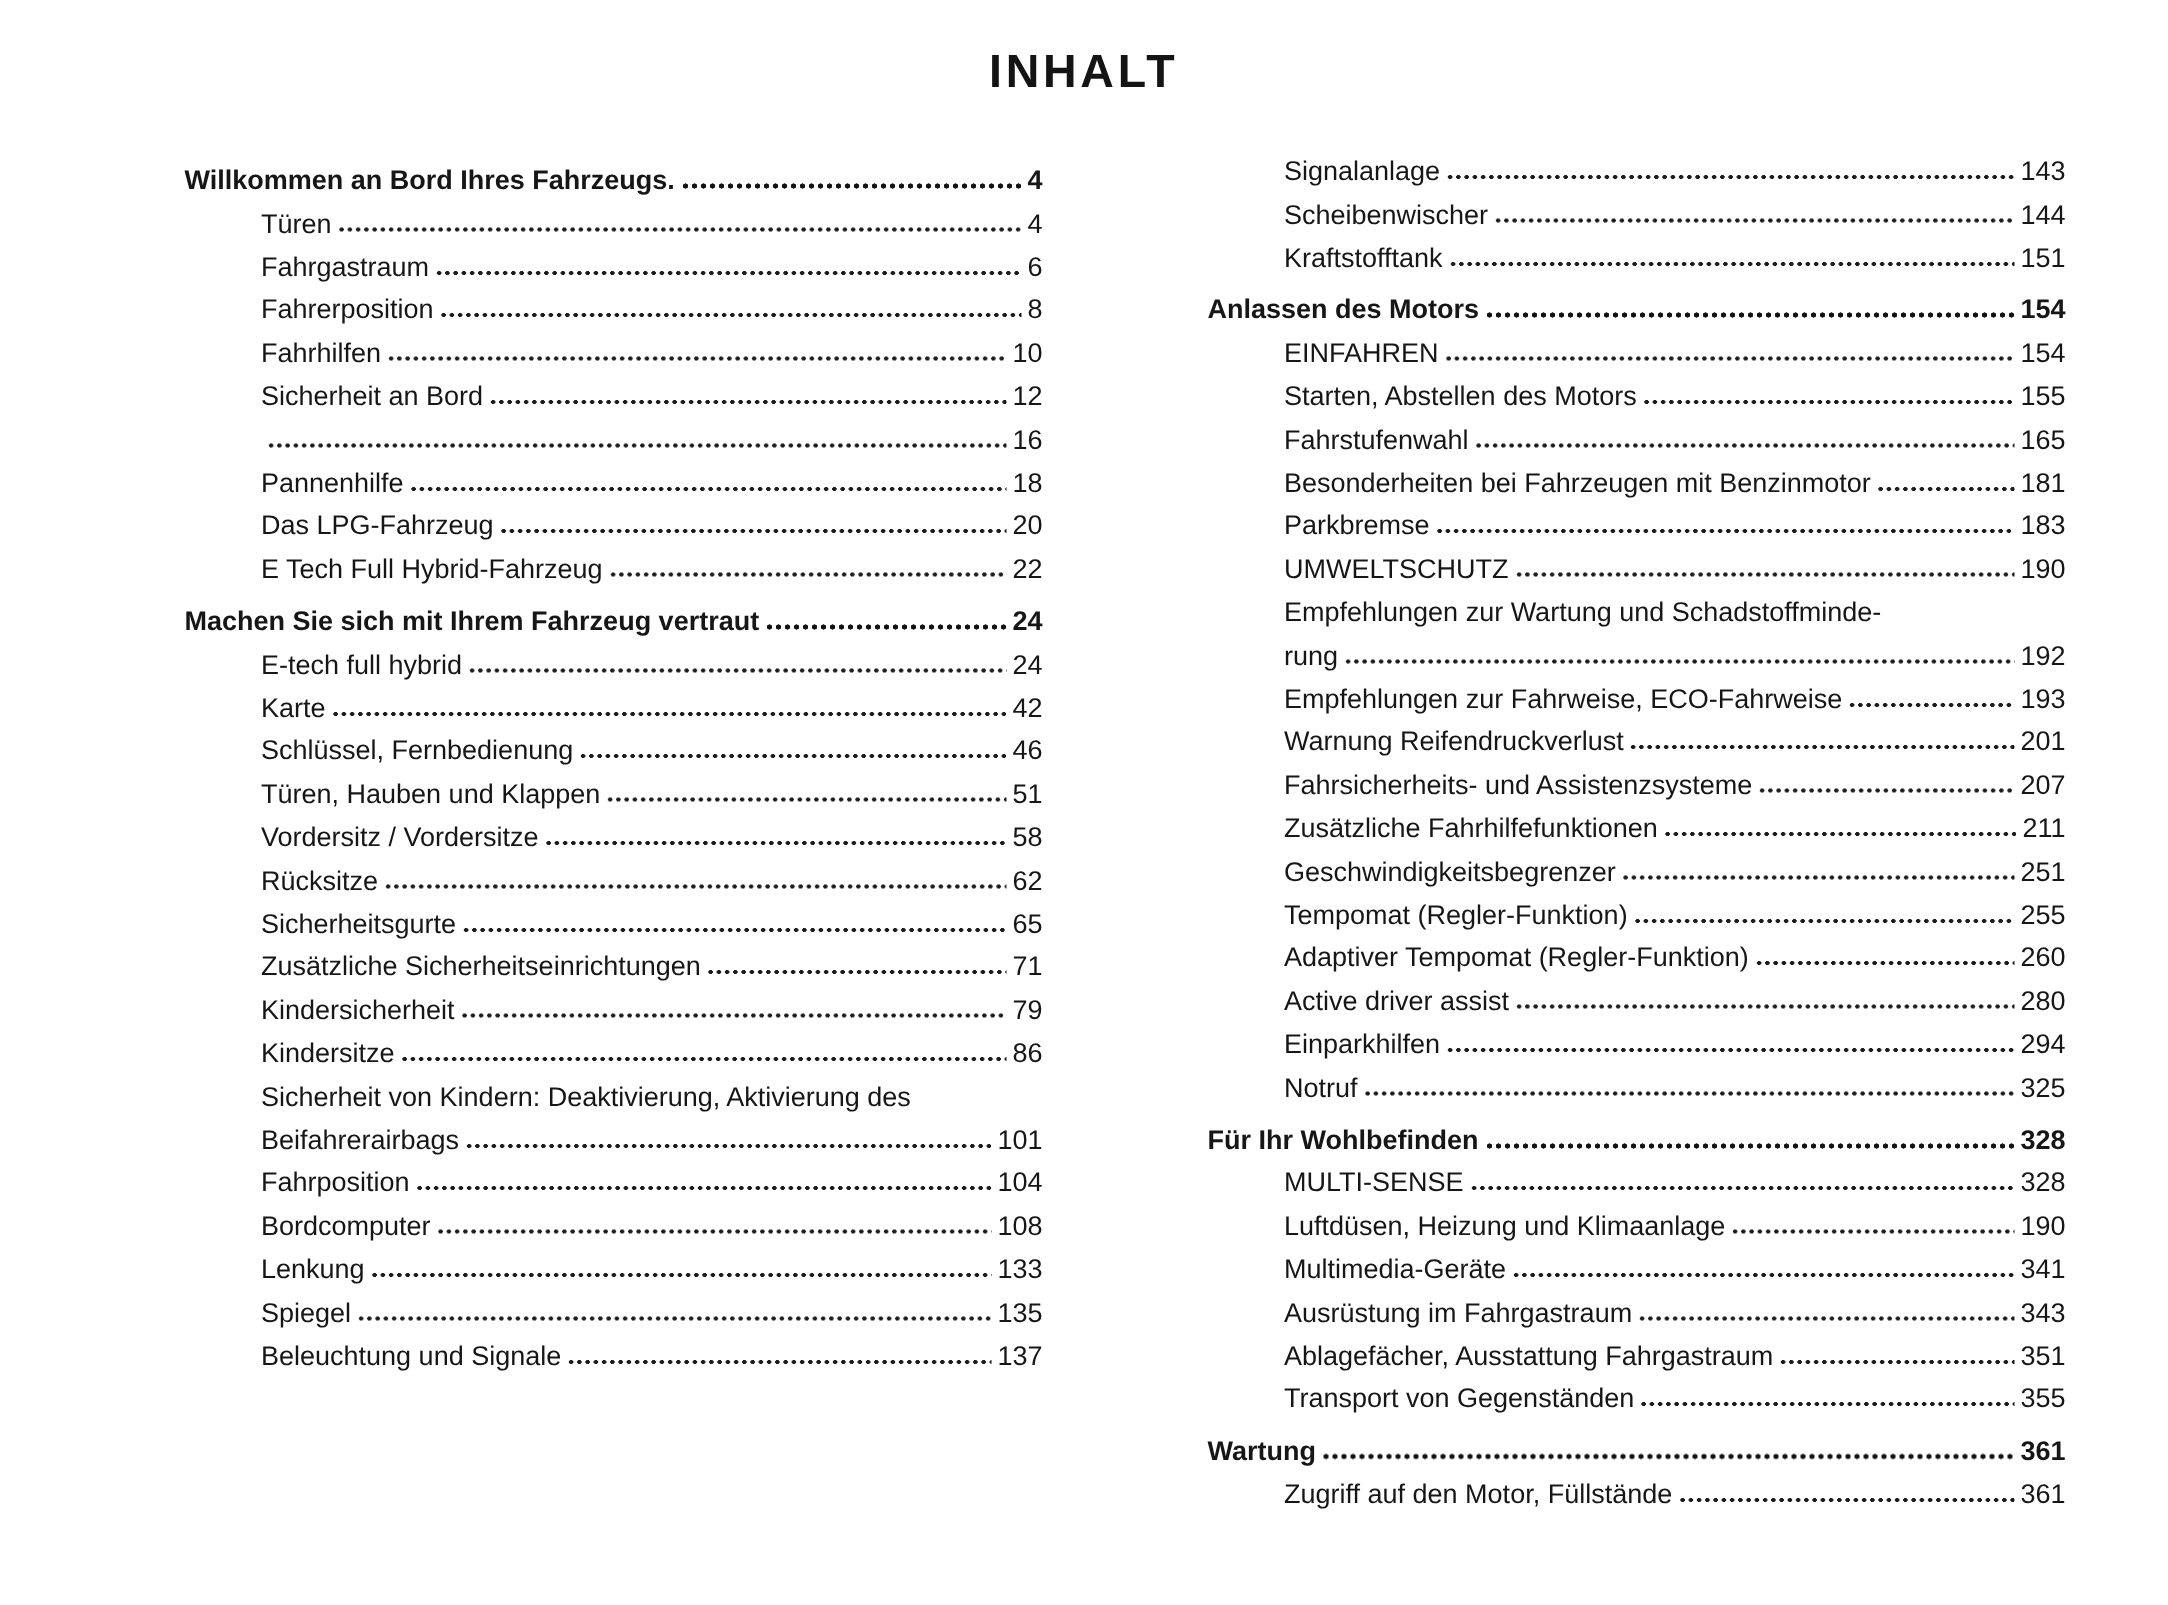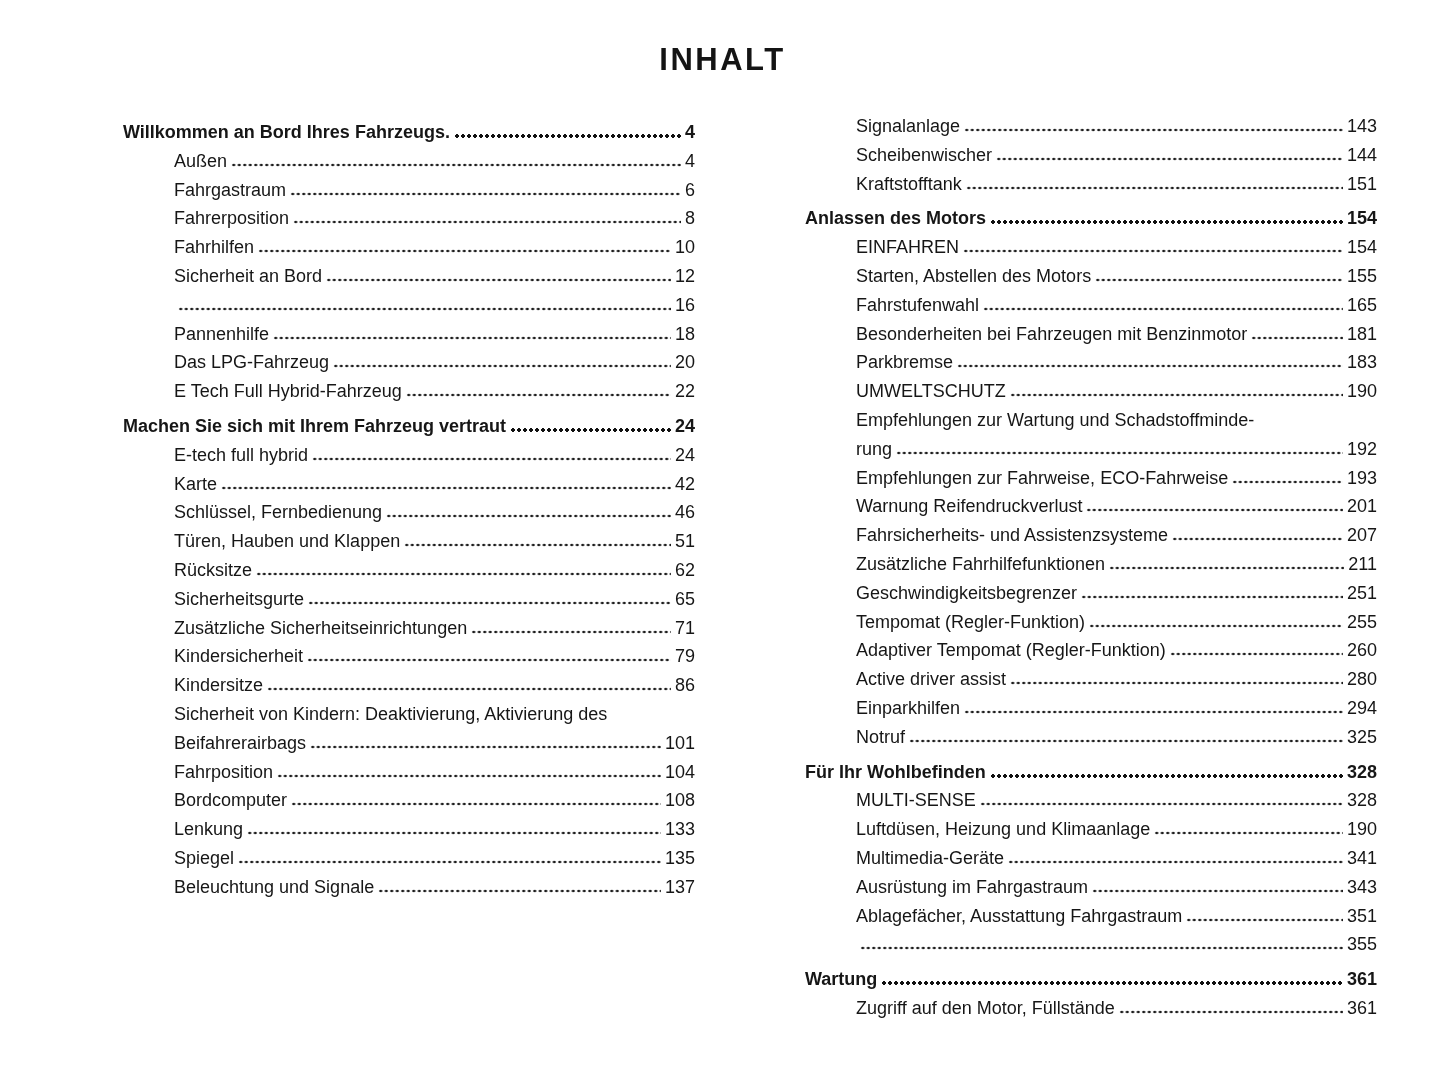--- a/index.html
+++ b/index.html
@@ -10,21 +10,21 @@
     font-family: "Liberation Sans", sans-serif;
     color: #161616;
     overflow: hidden;
   }
   .page {
     width: 1445px;
     height: 1070px;
     position: relative;
   }
   .title {
-    padding-top: 42px;
+    padding-top: 30px;
     text-align: center;
     font-size: 31px;
     font-weight: 800;
     letter-spacing: 2.5px;
     color: #141414;
   }
   .columns {
     display: flex;
     margin: 34px 0 0 123px;
     gap: 110px;
@@ -67,21 +67,21 @@
 <div class="page">
   <h1 class="title">INHALT</h1>
   <div class="columns">
     <div class="col" id="col-0">
         <div class="entry section">
           <span class="label">Willkommen an Bord Ihres Fahrzeugs.</span>
           <span class="dots"></span>
           <span class="page-num">4</span>
         </div>
         <div class="entry item">
-          <span class="label">Außen</span>
+          <span class="label">Türen</span>
           <span class="dots"></span>
           <span class="page-num">4</span>
         </div>
         <div class="entry item">
           <span class="label">Fahrgastraum</span>
           <span class="dots"></span>
           <span class="page-num">6</span>
         </div>
         <div class="entry item">
           <span class="label">Fahrerposition</span>
@@ -134,20 +134,25 @@
         </div>
         <div class="entry item">
           <span class="label">Schlüssel, Fernbedienung</span>
           <span class="dots"></span>
           <span class="page-num">46</span>
         </div>
         <div class="entry item">
           <span class="label">Türen, Hauben und Klappen</span>
           <span class="dots"></span>
           <span class="page-num">51</span>
+        </div>
+        <div class="entry item">
+          <span class="label">Vordersitz / Vordersitze</span>
+          <span class="dots"></span>
+          <span class="page-num">58</span>
         </div>
         <div class="entry item">
           <span class="label">Rücksitze</span>
           <span class="dots"></span>
           <span class="page-num">62</span>
         </div>
         <div class="entry item">
           <span class="label">Sicherheitsgurte</span>
           <span class="dots"></span>
           <span class="page-num">65</span>
@@ -330,20 +335,21 @@
           <span class="label">Ausrüstung im Fahrgastraum</span>
           <span class="dots"></span>
           <span class="page-num">343</span>
         </div>
         <div class="entry item">
           <span class="label">Ablagefächer, Ausstattung Fahrgastraum</span>
           <span class="dots"></span>
           <span class="page-num">351</span>
         </div>
         <div class="entry item">
+          <span class="label">Transport von Gegenständen</span>
           <span class="dots"></span>
           <span class="page-num">355</span>
         </div>
         <div class="entry section">
           <span class="label">Wartung</span>
           <span class="dots"></span>
           <span class="page-num">361</span>
         </div>
         <div class="entry item">
           <span class="label">Zugriff auf den Motor, Füllstände</span>

